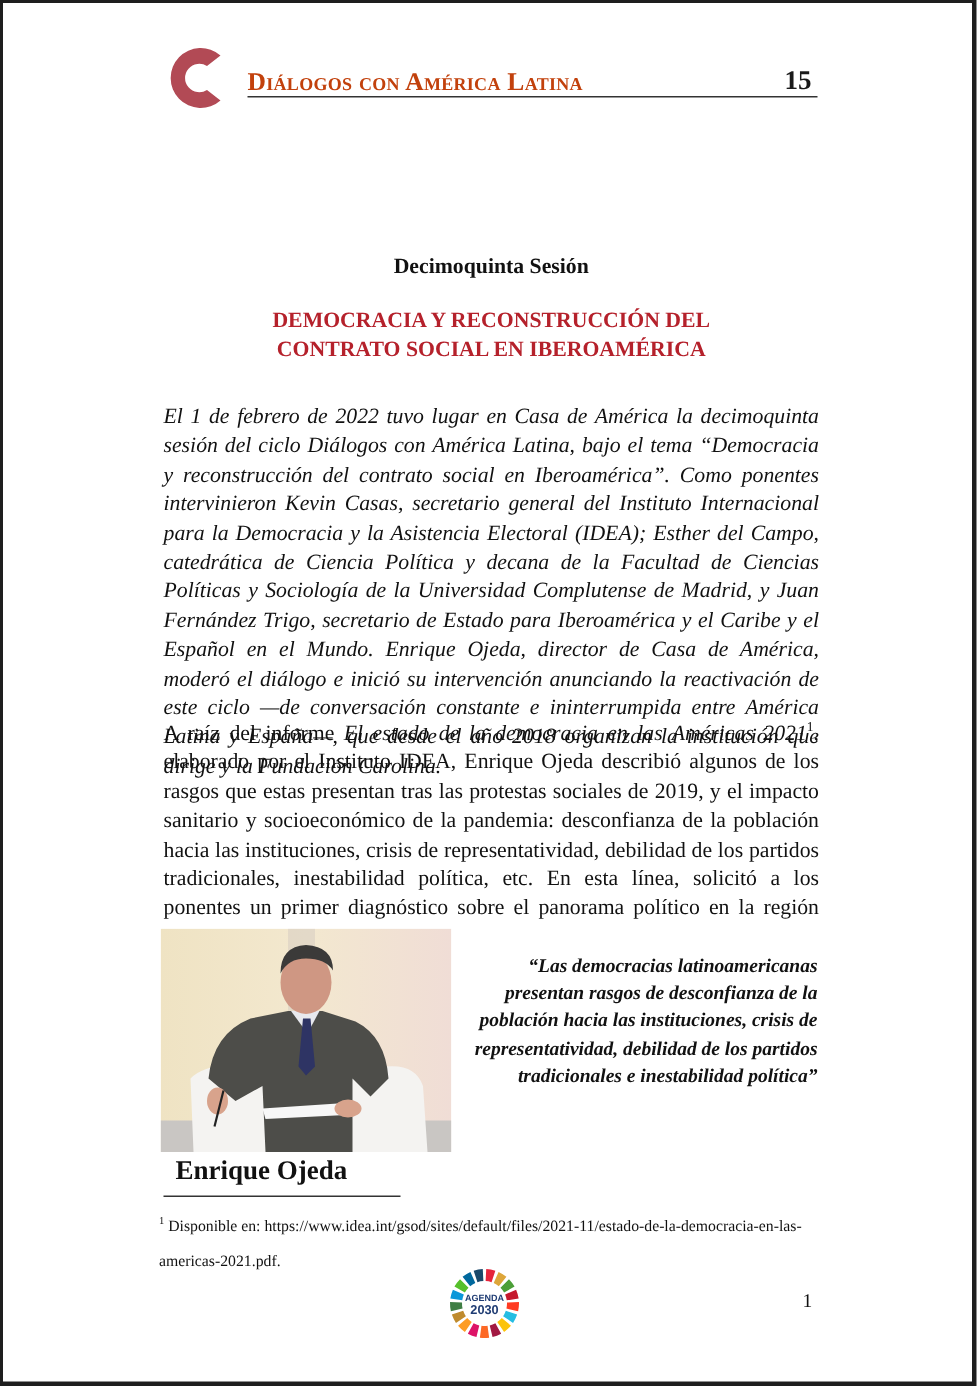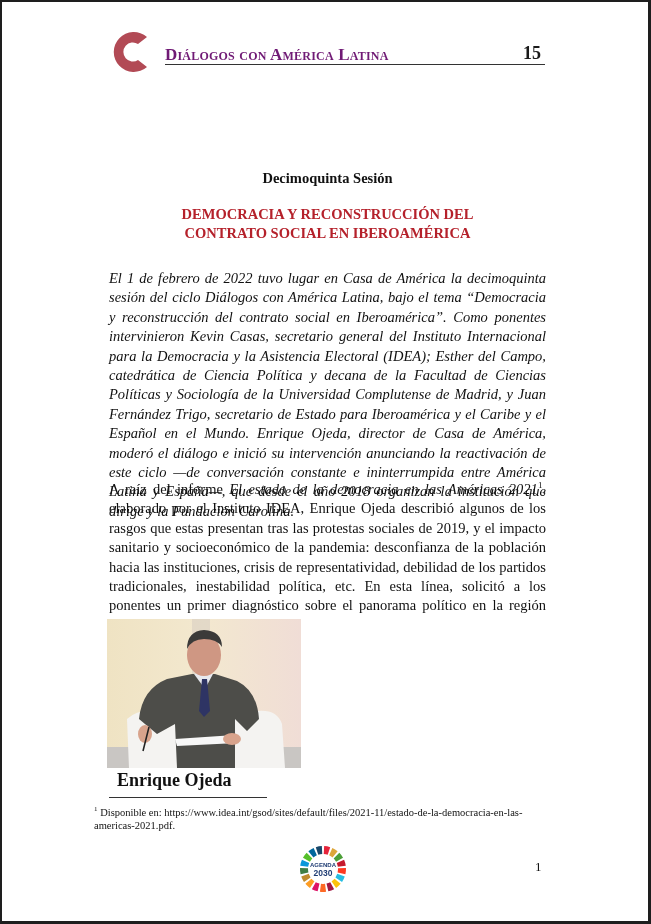--- a/index.html
+++ b/index.html
@@ -13,21 +13,21 @@
       position: absolute; left: 2px; top: 2px;
       width: 646px; height: 919px;
       background: #ffffff;
       overflow: hidden;
     }
     
     .logo { position: absolute; left: 107px; top: 27px; width: 44px; height: 46px; }
     .header-title {
       position: absolute; left: 163px; top: 43px;
       font-weight: bold; font-size: 17px; letter-spacing: 0.2px;
-      font-variant: small-caps; color: #701a75;
+      font-variant: small-caps; color: #c2410c;
     }
     .header-page {
       position: absolute; left: 521px; top: 41px;
       font-weight: bold; font-size: 18px; color: #1a1a1a;
     }
     .header-rule {
       position: absolute; left: 163px; top: 62px; width: 380px; height: 1px; background: #333;
     }
     
     .session-label {
@@ -58,22 +58,22 @@
       font-weight: bold; font-size: 18px;
     }
     .quote {
       position: absolute; left: 310px; width: 233px; top: 633px;
       text-align: right; font-weight: bold; font-style: italic;
       font-size: 13px; line-height: 18.2px;
     }
     
     .fn-rule { position: absolute; left: 107px; top: 795px; width: 158px; height: 1px; background: #333; }
     .footnote {
-      position: absolute; left: 92px; width: 440px; top: 801px;
-      font-size: 10.5px; line-height: 13px;
+      position: absolute; left: 104px; width: 440px; top: 801px;
+      font-size: 10.5px; line-height: 23px;
     }
     .footnote sup { font-size: 7px; }
     .agenda { position: absolute; left: 297px; top: 843px; width: 48px; height: 48px; }
     .folio { position: absolute; left: 533px; top: 857px; font-size: 13px; }
   </style>
 </head>
 <body>
 
 <div class="page">
 
@@ -120,20 +120,21 @@
       <ellipse cx="125" cy="120" rx="9" ry="6" fill="#d8a38c"></ellipse>
 
       <line x1="42" y1="108" x2="36" y2="132" stroke="#222" stroke-width="1.5"></line>
 
       <ellipse cx="97" cy="36" rx="17" ry="21" fill="#cf9783"></ellipse>
       <path d="M80 30 Q80 12 97 11 Q115 12 115 28 Q110 20 97 20 Q85 20 80 30 Z" fill="#3b3a39"></path>
     </svg>
   </div>
   <div class="caption">Enrique Ojeda</div>
 
+  <div class="quote">“Las democracias latinoamericanas presentan rasgos de desconfianza de la población hacia las instituciones, crisis de representatividad, debilidad de los partidos tradicionales e inestabilidad política”</div>
 
   <div class="fn-rule"></div>
   <div class="footnote"><sup>1</sup><span> Disponible en: https://www.idea.int/gsod/sites/default/files/2021-11/estado-de-la-democracia-en-las-americas-2021.pdf.</span></div>
 
   <svg class="agenda" id="agenda-logo" viewBox="0 0 48 48">
     <g id="agenda-ring">
         <path d="M25.149520893225603 1.0287440109157764 A23 23 0 0 1 31.226278477855438 2.1646868728547126 L28.712790311644852 9.75957839534003 A15 15 0 0 0 24.749687539060176 9.018746094075507 Z" fill="#e5243b"></path>
         <path d="M33.37007109796137 2.9951965584262368 A23 23 0 0 1 38.62612889831075 6.2496097662615 L33.538779716289625 12.423658543214021 A15 15 0 0 0 30.110915933453064 10.30121514679972 Z" fill="#dda63a"></path>
         <path d="M40.32514127956111 7.798464202355074 A23 23 0 0 1 44.05063956487116 12.731821219042398 L37.07650406404641 16.65118775154939 A15 15 0 0 0 34.646831269278984 13.433781001535918 Z" fill="#4c9f38"></path>
         <path d="M45.07541067062548 14.789839031564881 A23 23 0 0 1 46.76720025376645 20.73586265532572 L38.84817407854333 21.87121477521243 A15 15 0 0 0 37.744833046060094 17.993373281455355 Z" fill="#c5192d"></path>

